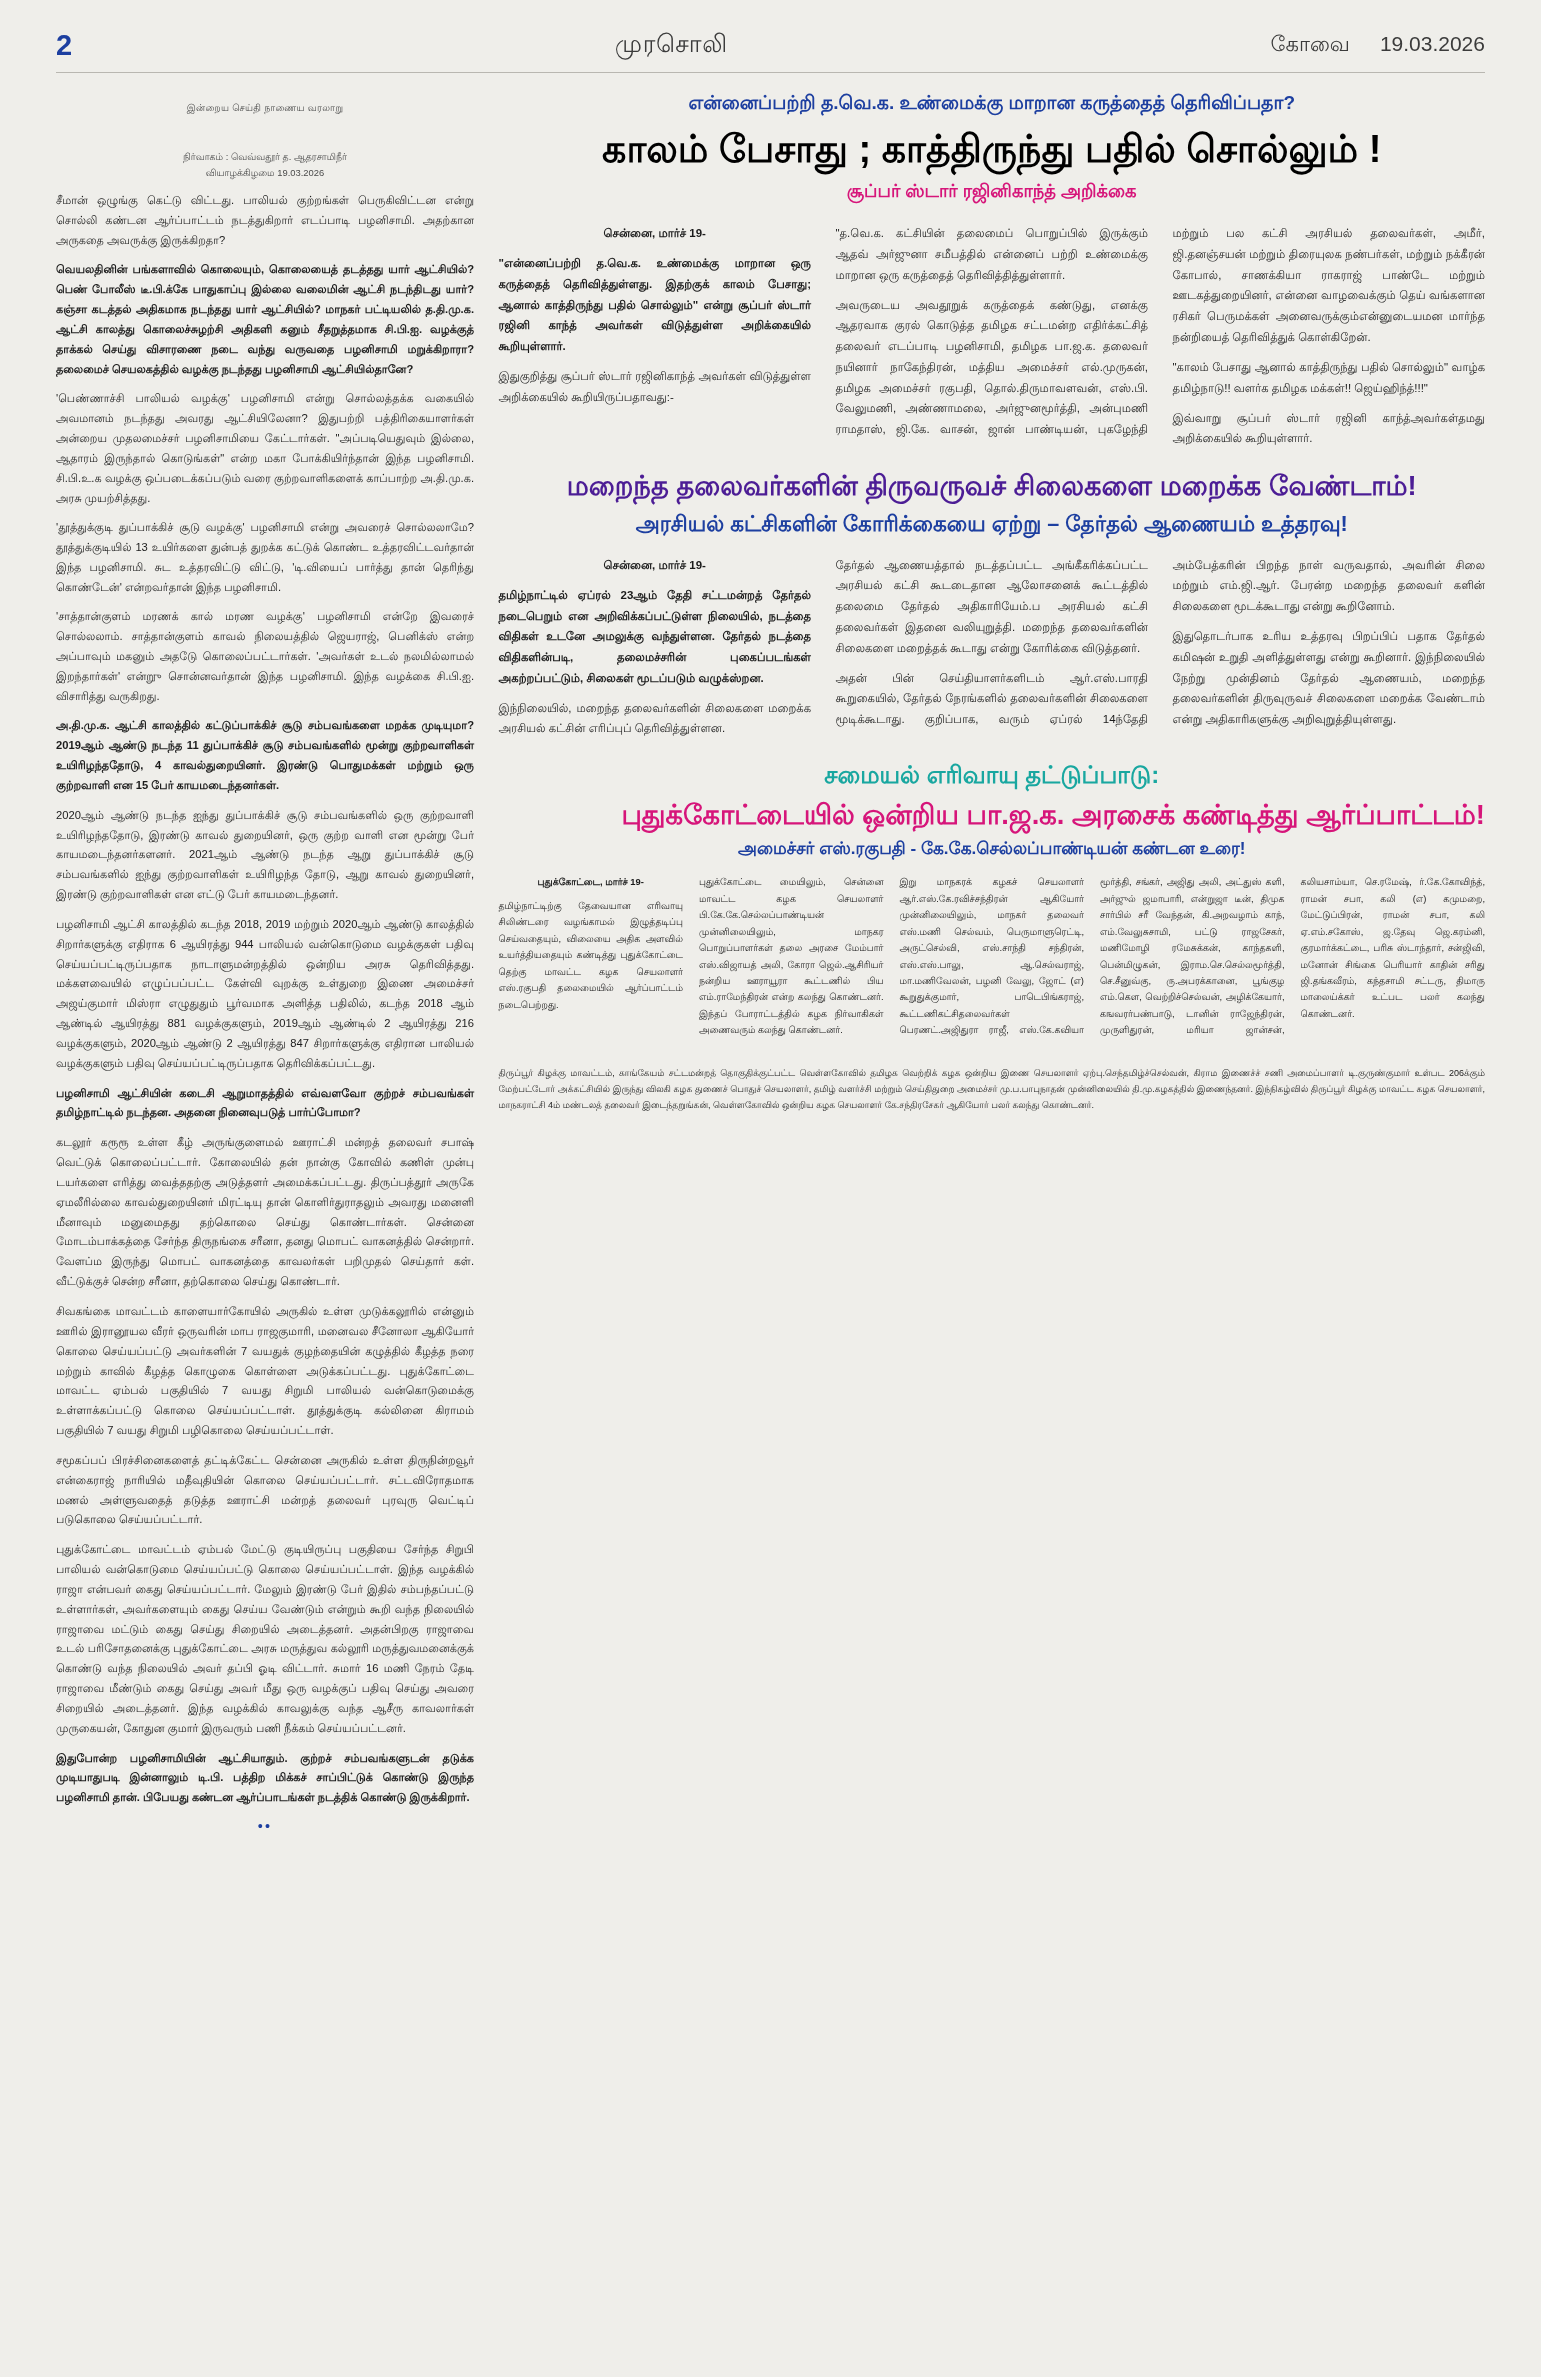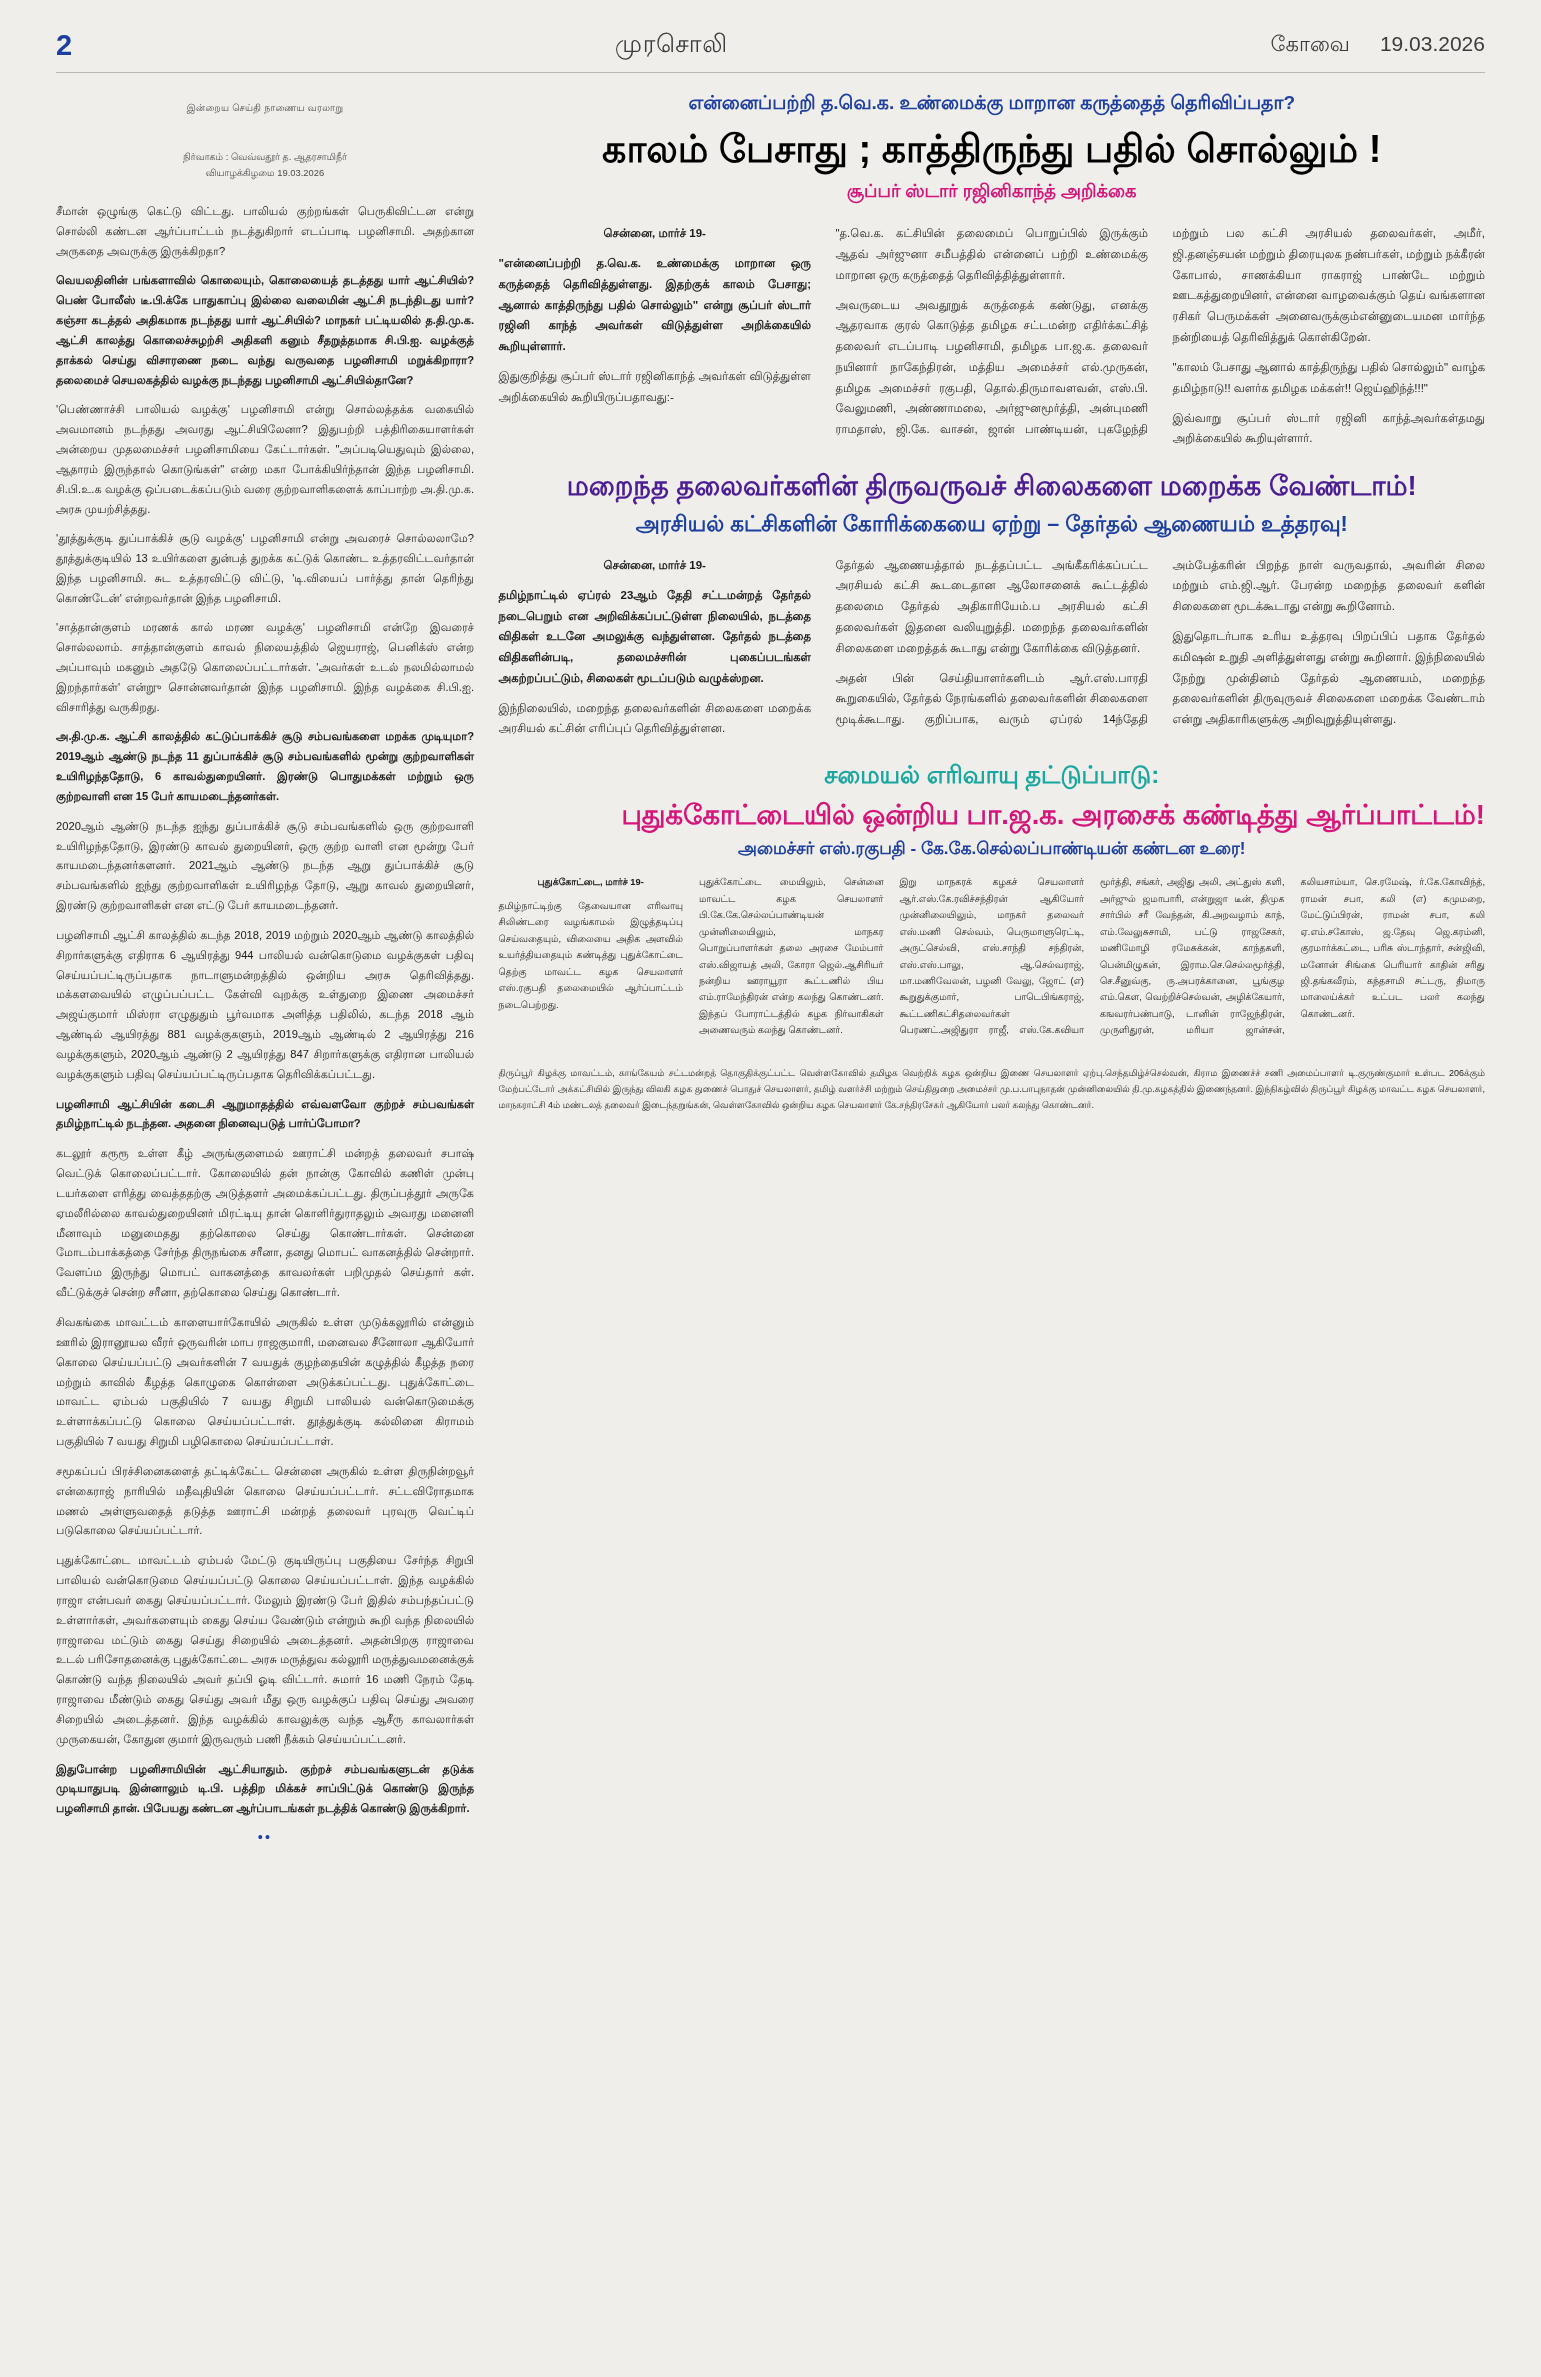--- a/index.html
+++ b/index.html
@@ -61,21 +61,21 @@
     font-size:9.4px;
     color:#4b4b4b;
     letter-spacing:0.3px;
     margin:16px 0 35px 0;
   }
   .subkicker{
     text-align:center;
     font-size:9.4px;
     color:#4b4b4b;
     line-height:1.7;
-    margin-bottom:21px;
+    margin-bottom:10px;
   }
   .left-headline{
     font-size:24.5px;
     font-weight:bold;
     color:#d6157a;
     text-align:center;
     line-height:1.35;
     margin:10px 0 19px 0;
   }
   .lcol-text p{
@@ -223,21 +223,21 @@
       <div class="subkicker">
         <div>நிர்வாகம் : வெவ்வதூர் த. ஆதரசாமிநீர்</div>
         <div>வியாழக்கிழமை 19.03.2026</div>
       </div>
       <div class="lcol-text">
         <p>சீமான் ஒழுங்கு கெட்டு விட்டது. பாலியல் குற்றங்கள் பெருகிவிட்டன என்று சொல்லி கண்டன ஆர்ப்பாட்டம் நடத்துகிறார் எடப்பாடி பழனிசாமி. அதற்கான அருகதை அவருக்கு இருக்கிறதா?</p>
         <p class="bold">வெயலதினின் பங்களாவில் கொலையும், கொலையைத் தடத்தது யார் ஆட்சியில்? பெண் போலீஸ் டீ.பி.க்கே பாதுகாப்பு இல்லை வலைமின் ஆட்சி நடந்திடது யார்? கஞ்சா கடத்தல் அதிகமாக நடந்தது யார் ஆட்சியில்? மாநகர் பட்டியலில் த.தி.மு.க. ஆட்சி காலத்து கொலைச்சுழற்சி அதிகளி கனும் சீதறுத்தமாக சி.பி.ஐ. வழக்குத் தாக்கல் செய்து விசாரணை நடை வந்து வருவதை பழனிசாமி மறுக்கிறாரா? தலைமைச் செயலகத்தில் வழக்கு நடந்தது பழனிசாமி ஆட்சியில்தானே?</p>
         <p>'பெண்ணாச்சி பாலியல் வழக்கு' பழனிசாமி என்று சொல்லத்தக்க வகையில் அவமானம் நடந்தது அவரது ஆட்சியிலேனா? இதுபற்றி பத்திரிகையாளர்கள் அன்றைய முதலமைச்சர் பழனிசாமியை கேட்டார்கள். "அப்படியெதுவும் இல்லை, ஆதாரம் இருந்தால் கொடுங்கள்" என்ற மகா போக்கியிர்ந்தான் இந்த பழனிசாமி. சி.பி.உ.க வழக்கு ஒப்படைக்கப்படும் வரை குற்றவாளிகளைக் காப்பாற்ற அ.தி.மு.க. அரசு முயற்சித்தது.</p>
         <p>'தூத்துக்குடி துப்பாக்கிச் சூடு வழக்கு' பழனிசாமி என்று அவரைச் சொல்லலாமே? தூத்துக்குடியில் 13 உயிர்களை துன்பத் துறக்க கட்டுக் கொண்ட உத்தரவிட்டவர்தான் இந்த பழனிசாமி. சுட உத்தரவிட்டு விட்டு, 'டி.வியைப் பார்த்து தான் தெரிந்து கொண்டேன்' என்றவர்தான் இந்த பழனிசாமி.</p>
         <p>'சாத்தான்குளம் மரணக் கால் மரண வழக்கு' பழனிசாமி என்றே இவரைச் சொல்லலாம். சாத்தான்குளம் காவல் நிலையத்தில் ஜெயராஜ், பெனிக்ஸ் என்ற அப்பாவும் மகனும் அதடுே கொலைப்பட்டார்கள். 'அவர்கள் உடல் நலமில்லாமல் இறந்தார்கள்' என்றுு சொன்னவர்தான் இந்த பழனிசாமி. இந்த வழக்கை சி.பி.ஐ. விசாரித்து வருகிறது.</p>
-        <p class="bold">அ.தி.மு.க. ஆட்சி காலத்தில் கட்டுப்பாக்கிச் சூடு சம்பவங்களை மறக்க முடியுமா? 2019ஆம் ஆண்டு நடந்த 11 துப்பாக்கிச் சூடு சம்பவங்களில் மூன்று குற்றவாளிகள் உயிரிழந்ததோடு, 6 காவல்துறையினர். இரண்டு பொதுமக்கள் மற்றும் ஒரு குற்றவாளி என 15 பேர் காயமடைந்தனர்கள்.</p>
+        <p class="bold">அ.தி.மு.க. ஆட்சி காலத்தில் கட்டுப்பாக்கிச் சூடு சம்பவங்களை மறக்க முடியுமா? 2019ஆம் ஆண்டு நடந்த 11 துப்பாக்கிச் சூடு சம்பவங்களில் மூன்று குற்றவாளிகள் உயிரிழந்ததோடு, 4 காவல்துறையினர். இரண்டு பொதுமக்கள் மற்றும் ஒரு குற்றவாளி என 15 பேர் காயமடைந்தனர்கள்.</p>
         <p>2020ஆம் ஆண்டு நடந்த ஐந்து துப்பாக்கிச் சூடு சம்பவங்களில் ஒரு குற்றவாளி உயிரிழந்ததோடு, இரண்டு காவல் துறையினர், ஒரு குற்ற வாளி என மூன்று பேர் காயமடைந்தனர்களனர். 2021ஆம் ஆண்டு நடந்த ஆறு துப்பாக்கிச் சூடு சம்பவங்களில் ஐந்து குற்றவாளிகள் உயிரிழந்த தோடு, ஆறு காவல் துறையினர், இரண்டு குற்றவாளிகள் என எட்டு பேர் காயமடைந்தனர்.</p>
         <p>பழனிசாமி ஆட்சி காலத்தில் கடந்த 2018, 2019 மற்றும் 2020ஆம் ஆண்டு காலத்தில் சிறார்களுக்கு எதிராக 6 ஆயிரத்து 944 பாலியல் வன்கொடுமை வழக்குகள் பதிவு செய்யப்பட்டிருப்பதாக நாடாளுமன்றத்தில் ஒன்றிய அரசு தெரிவித்தது. மக்களவையில் எழுப்பப்பட்ட கேள்வி வுறக்கு உள்துறை இணை அமைச்சர் அஜய்குமார் மிஸ்ரா எழுதுதும் பூர்வமாக அளித்த பதிலில், கடந்த 2018 ஆம் ஆண்டில் ஆயிரத்து 881 வழக்குகளும், 2019ஆம் ஆண்டில் 2 ஆயிரத்து 216 வழக்குகளும், 2020ஆம் ஆண்டு 2 ஆயிரத்து 847 சிறார்களுக்கு எதிரான பாலியல் வழக்குகளும் பதிவு செய்யப்பட்டிருப்பதாக தெரிவிக்கப்பட்டது.</p>
         <p class="bold">பழனிசாமி ஆட்சியின் கடைசி ஆறுமாதத்தில் எவ்வளவோ குற்றச் சம்பவங்கள் தமிழ்நாட்டில் நடந்தன. அதனை நினைவுபடுத் பார்ப்போமா?</p>
         <p>கடலூர் கரூரூ உள்ள கீழ் அருங்குளைமல் ஊராட்சி மன்றத் தலைவர் சபாஷ் வெட்டுக் கொலைப்பட்டார். கோலையில் தன் நான்கு கோவில் கணிள் முன்பு டயர்களை எரித்து வைத்ததற்கு அடுத்தளர் அமைக்கப்பட்டது. திருப்பத்தூர் அருகே ஏமலீரில்லை காவல்துறையினர் மிரட்டியு தான் கொளிர்துராதலும் அவரது மனைளி மீனாவும் மனுமைதது தற்கொலை செய்து கொண்டார்கள். சென்னை மோடம்பாக்கத்தை சேர்ந்த திருநங்கை சரீனா, தனது மொபட் வாகனத்தில் சென்றார். வேளப்ம இருந்து மொபட் வாகனத்தை காவலர்கள் பறிமுதல் செய்தார் கள். வீட்டுக்குச் சென்ற சரீனா, தற்கொலை செய்து கொண்டார்.</p>
         <p>சிவகங்கை மாவட்டம் காளையார்கோயில் அருகில் உள்ள முடுக்கலூரில் என்னும் ஊரில் இரானூயல வீரர் ஒருவரின் மாப ராஜகுமாரி, மனைவல சீனோலா ஆகியோர் கொலை செய்யப்பட்டு அவர்களின் 7 வயதுக் குழந்தையின் கழுத்தில் கீழத்த நரை மற்றும் காவில் கீழத்த கொழுகை கொள்ளை அடுக்கப்பட்டது. புதுக்கோட்டை மாவட்ட ஏம்பல் பகுதியில் 7 வயது சிறுமி பாலியல் வன்கொடுமைக்கு உள்ளாக்கப்பட்டு கொலை செய்யப்பட்டாள். தூத்துக்குடி கல்லினை கிராமம் பகுதியில் 7 வயது சிறுமி பழிகொலை செய்யப்பட்டாள்.</p>
         <p>சமூகப்பப் பிரச்சினைகளைத் தட்டிக்கேட்ட சென்னை அருகில் உள்ள திருநின்றவூர் என்கைராஜ் நாரியில் மதீவுதியின் கொலை செய்யப்பட்டார். சட்டவிரோதமாக மணல் அள்ளுவதைத் தடுத்த ஊராட்சி மன்றத் தலைவர் புரவுரு வெட்டிப் படுகொலை செய்யப்பட்டார்.</p>
         <p>புதுக்கோட்டை மாவட்டம் ஏம்பல் மேட்டு குடியிருப்பு பகுதியை சேர்ந்த சிறுபி பாலியல் வன்கொடுமை செய்யப்பட்டு கொலை செய்யப்பட்டாள். இந்த வழக்கில் ராஜா என்பவர் கைது செய்யப்பட்டார். மேலும் இரண்டு பேர் இதில் சம்பந்தப்பட்டு உள்ளார்கள், அவர்களையும் கைது செய்ய வேண்டும் என்றும் கூறி வந்த நிலையில் ராஜாவை மட்டும் கைது செய்து சிறையில் அடைத்தனர். அதன்பிறகு ராஜாவை உடல் பரிசோதனைக்கு புதுக்கோட்டை அரசு மருத்துவ கல்லூரி மருத்துவமனைக்குக் கொண்டு வந்த நிலையில் அவர் தப்பி ஓடி விட்டார். சுமார் 16 மணி நேரம் தேடி ராஜாவை மீண்டும் கைது செய்து அவர் மீது ஒரு வழக்குப் பதிவு செய்து அவரை சிறையில் அடைத்தனர். இந்த வழக்கில் காவலுக்கு வந்த ஆசீரு காவலார்கள் முருகையன், கோதுன குமார் இருவரும் பணி நீக்கம் செய்யப்பட்டனர்.</p>
         <p class="bold">இதுபோன்ற பழனிசாமியின் ஆட்சியாதும். குற்றச் சம்பவங்களுடன் தடுக்க முடியாதுபடி இன்னாலும் டி.பி. பத்திற மிக்கச் சாப்பிட்டுக் கொண்டு இருந்த பழனிசாமி தான். பிபேயது கண்டன ஆர்ப்பாடங்கள் நடத்திக் கொண்டு இருக்கிறார்.</p>
       </div>
       <div class="end-dots">••</div>

